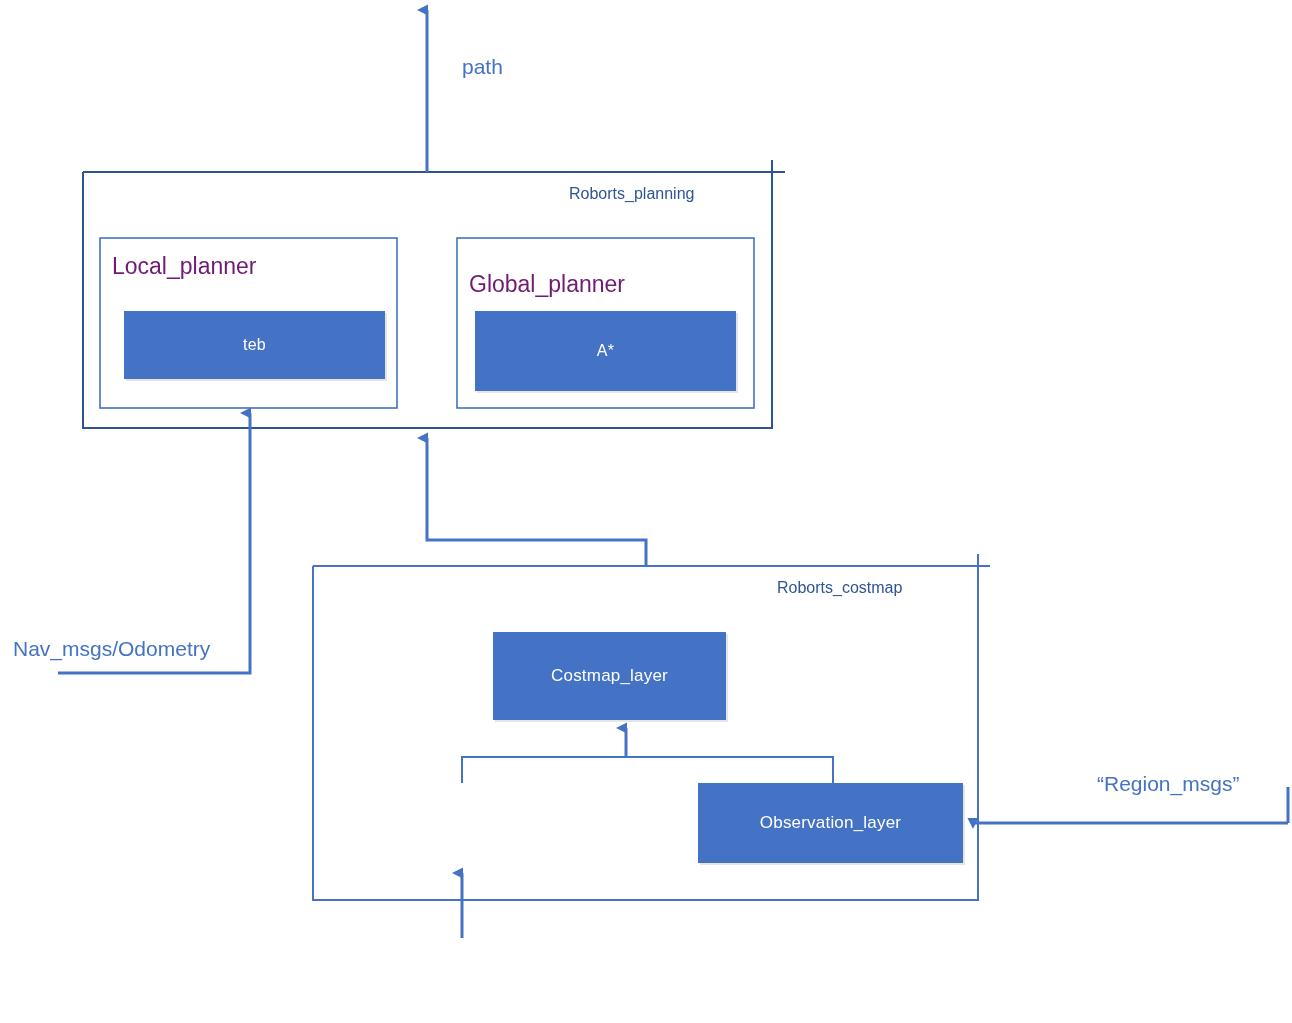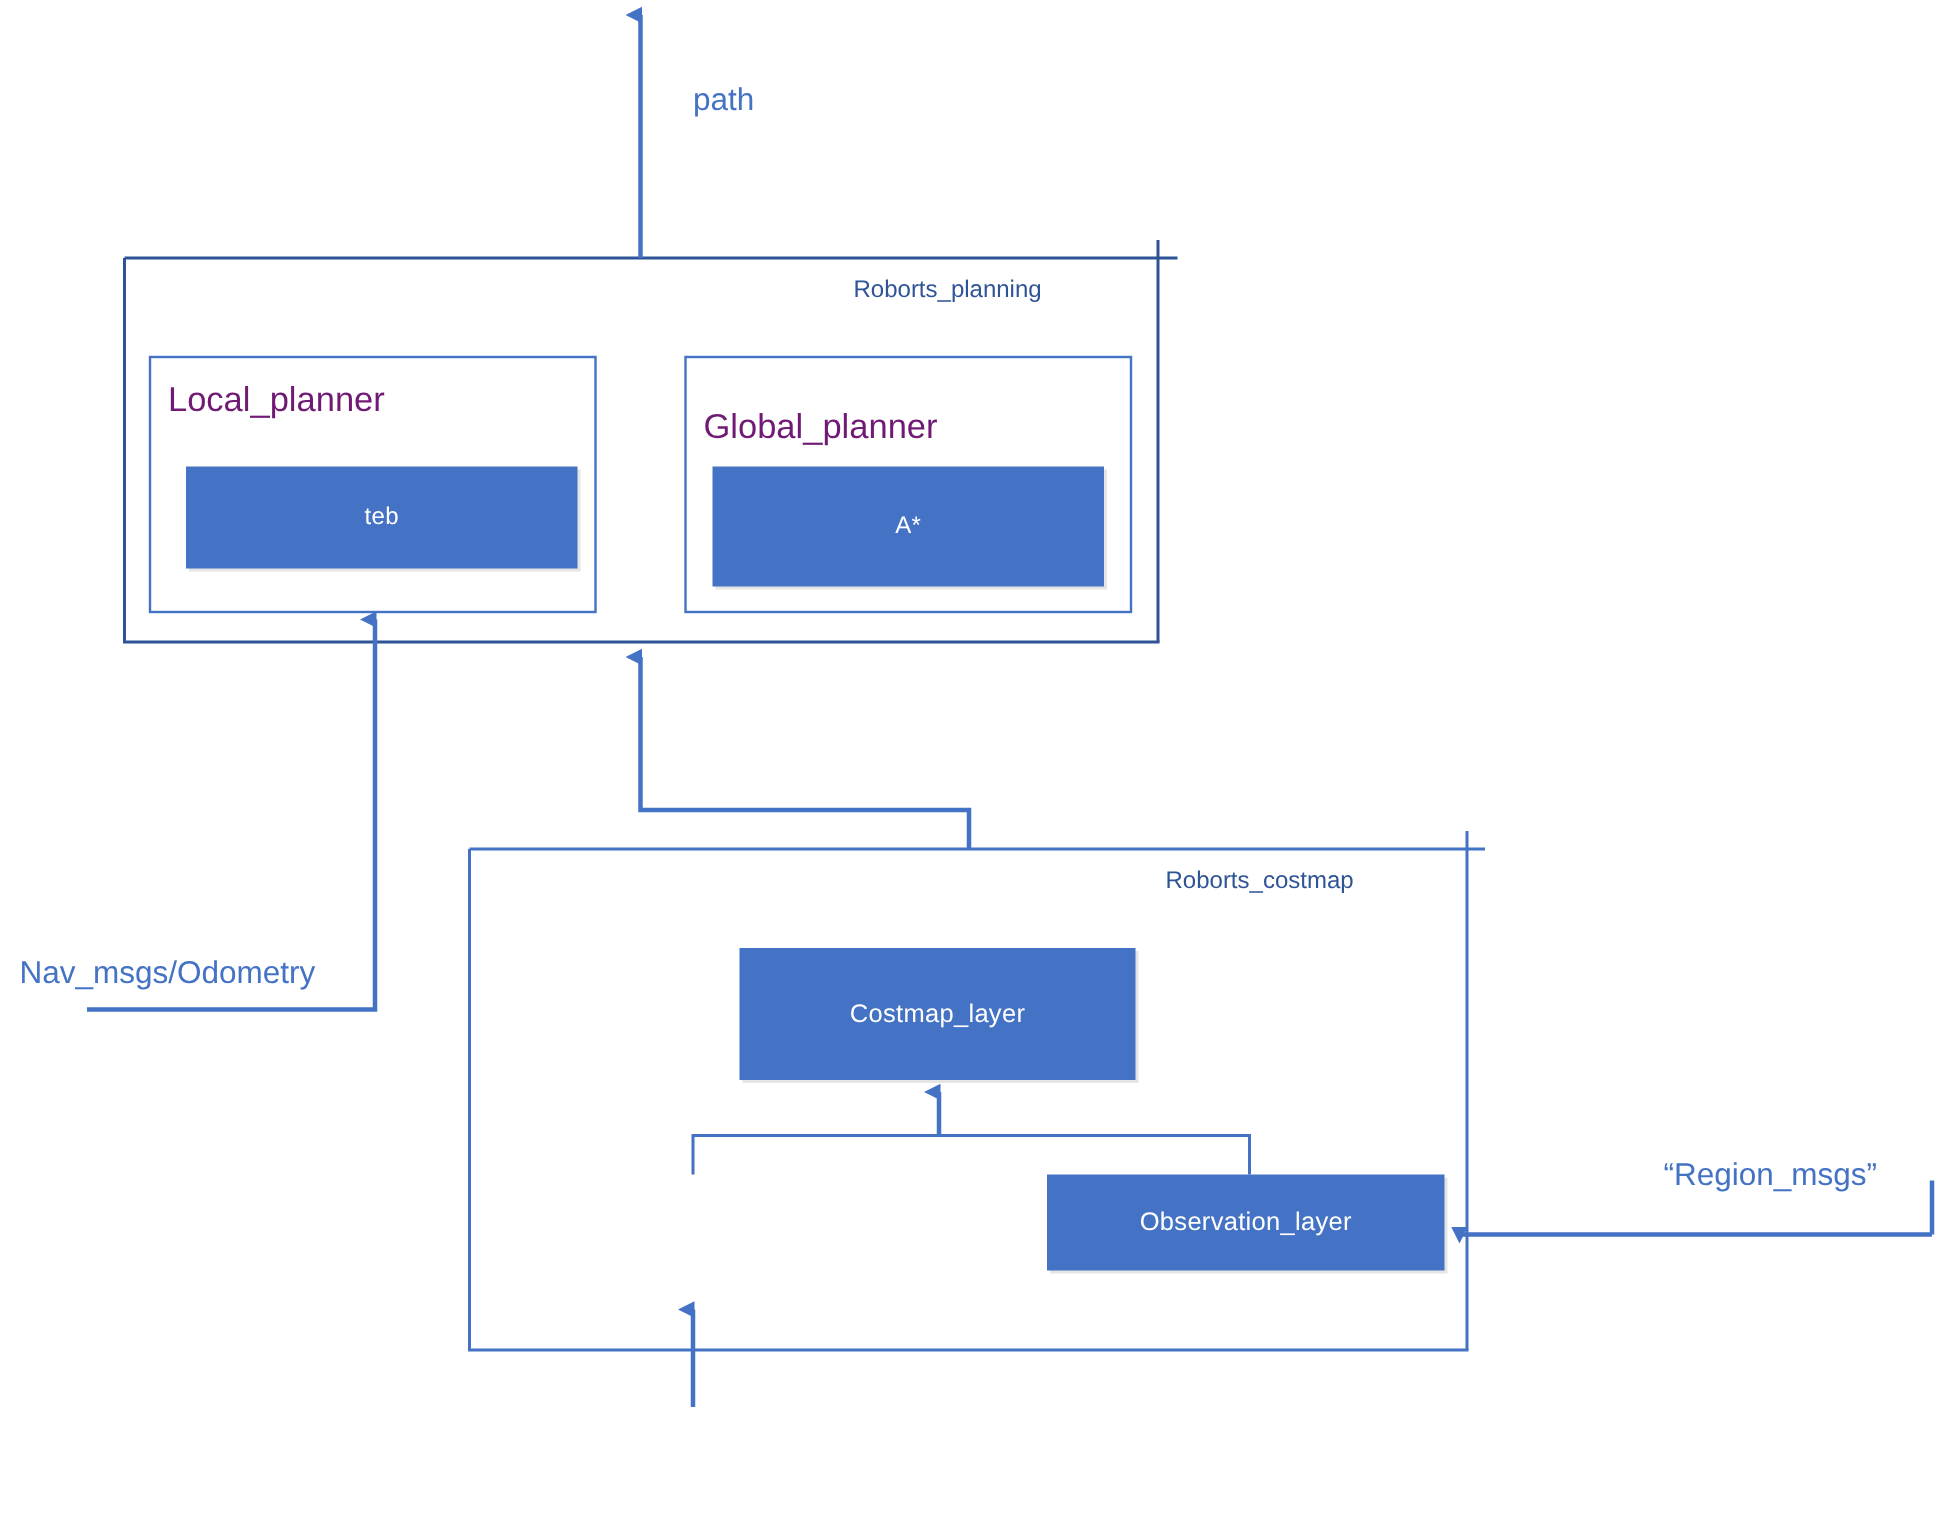--- a/index.html
+++ b/index.html
@@ -81,29 +81,29 @@
   <div class="sub-label" style="left:469px;top:271px;">Global_planner</div>
 
   <div class="node small" style="left:124px;top:311px;width:261px;height:68px;">
     <span>teb</span>
   </div>
 
   <div class="node small" style="left:475px;top:311px;width:261px;height:80px;">
     <span>A*</span>
   </div>
 
-  <div class="node" style="left:493px;top:632px;width:264px;height:88px;">
+  <div class="node" style="left:493px;top:632px;width:233px;height:88px;">
     <span>Costmap_layer</span>
   </div>
 
 
-  <div class="node" style="left:698px;top:783px;width:265px;height:64px;">
+  <div class="node" style="left:698px;top:783px;width:265px;height:80px;">
     <span>Observation_layer</span>
   </div>
 
 
   <div class="edge-label" style="left:462px;top:55px;">path</div>
 
   <div class="edge-label" style="left:13px;top:637px;">Nav_msgs/Odometry</div>
 
-  <div class="edge-label" style="left:1097px;top:772px;margin-left:12px;">“Region_msgs”</div>
+  <div class="edge-label" style="left:1097px;top:772px;">“Region_msgs”</div>
 
 </div>
 
 </body></html>

